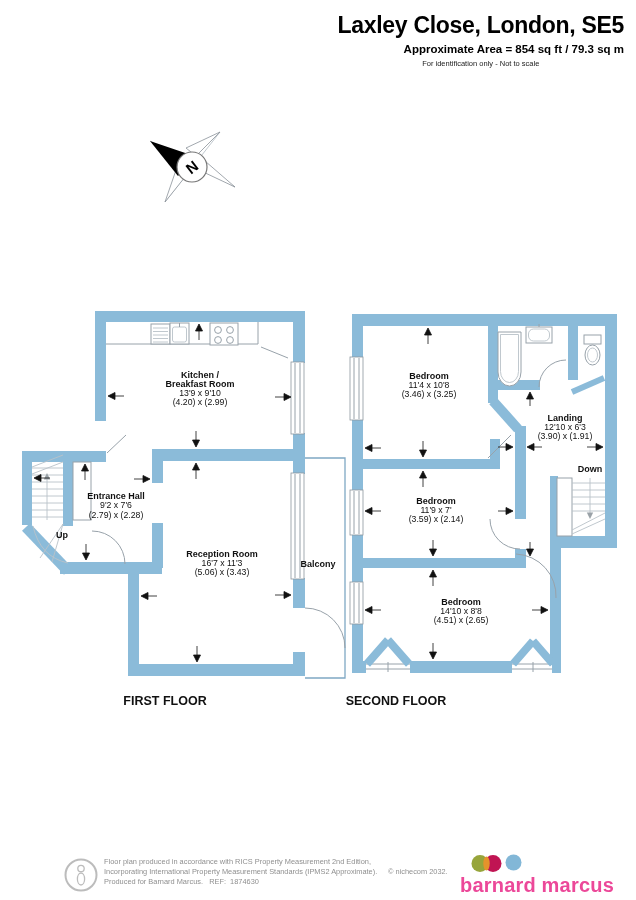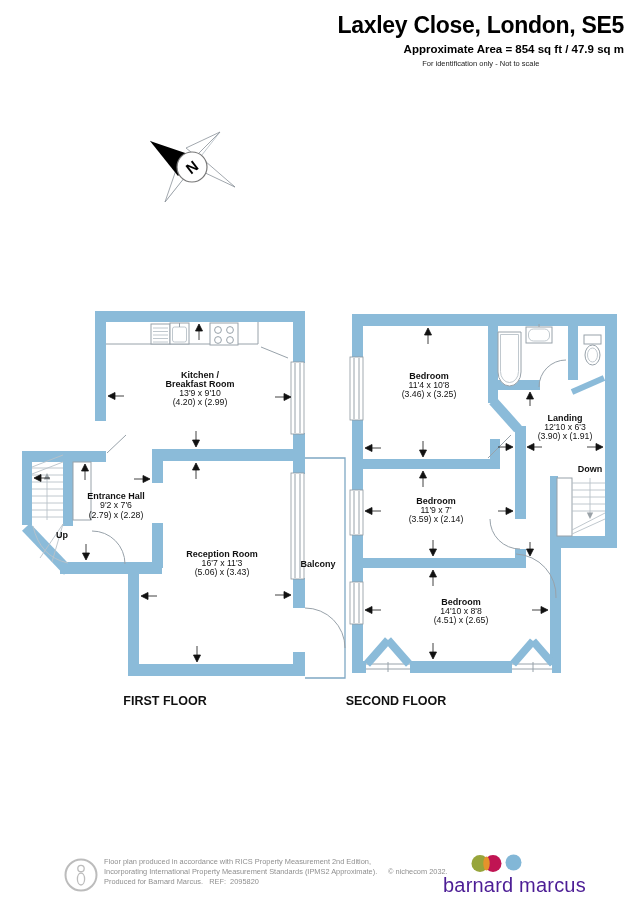--- a/index.html
+++ b/index.html
@@ -16,30 +16,30 @@
   .thin2{stroke:#b9c2c8;fill:none;stroke-width:0.9;}
   .fixt{stroke:#98a2aa;fill:#fff;stroke-width:1;}
   .win{fill:#fff;stroke:#8d979e;stroke-width:0.8;}
   .arr{fill:#111;stroke:#111;stroke-width:0.8;}
   .garr{fill:#9aa2a8;}
   .lbl{font-family:"Liberation Sans",sans-serif;font-weight:bold;font-size:9px;fill:#111;text-anchor:middle;}
   .dim{font-family:"Liberation Sans",sans-serif;font-size:8.7px;fill:#111;text-anchor:middle;}
   .floorlbl{font-family:"Liberation Sans",sans-serif;font-weight:bold;font-size:12.5px;fill:#111;text-anchor:middle;}
   .ftr{position:absolute;left:104px;top:851px;font-size:7.4px;line-height:10px;color:#8f8f8f;white-space:pre;}
   .ftr-copy{position:absolute;left:388px;top:861px;font-size:7.4px;color:#8f8f8f;}
-  .brand-text{position:absolute;left:443px;top:868px;font-size:20px;color:#4c1d95;letter-spacing:0.2px;}
+  .brand-text{position:absolute;left:460px;top:868px;font-size:20px;color:#ec4899;letter-spacing:0.2px;font-weight:bold;}
 </style>
 </head>
 <body>
 
 <div class="page">
 
   <div class="hdr">
     <div class="t1">Laxley Close, London, SE5</div>
-    <div class="t2">Approximate Area = 854 sq ft / 47.9 sq m</div>
+    <div class="t2">Approximate Area = 854 sq ft / 79.3 sq m</div>
     <div class="t3">For identification only - Not to scale</div>
   </div>
 
   <svg class="plan" width="636" height="900" viewBox="0 0 636 900">
 
     <g>
       <path class="thin2" d="M150 135L235 181 M220 126L165 196"></path>
       <polygon points="220,126 196,150 186,142" fill="#fff" stroke="#8a9299" stroke-width="0.8"></polygon>
       <polygon points="235,181 199,164 205,155" fill="#fff" stroke="#8a9299" stroke-width="0.8"></polygon>
       <polygon points="165,196 185,171 176,164" fill="#fff" stroke="#8a9299" stroke-width="0.8"></polygon>
@@ -255,17 +255,17 @@
     <g>
       <circle cx="480" cy="857.5" r="8.5" fill="var(--brand-green,#97a53b)"></circle>
       <circle cx="493" cy="857.5" r="8.5" fill="var(--brand-crimson,#c01453)"></circle>
       <ellipse cx="486.5" cy="857.5" rx="3.2" ry="7" fill="var(--brand-orange,#e5932b)"></ellipse>
       <circle cx="513.5" cy="856.5" r="8" fill="var(--brand-blue,#82b7d7)"></circle>
     </g>
   </svg>
 
   <div class="ftr"><span>Floor plan produced in accordance with RICS Property Measurement 2nd Edition,</span>
 <span>Incorporating International Property Measurement Standards (IPMS2 Approximate).</span>
-<span>Produced for Barnard Marcus.   REF:  2095820</span></div>
+<span>Produced for Barnard Marcus.   REF:  1874630</span></div>
   <div class="ftr-copy">© nichecom 2032.</div>
   <div class="brand-text">barnard marcus</div>
 
 </div>
 
 </body></html>

